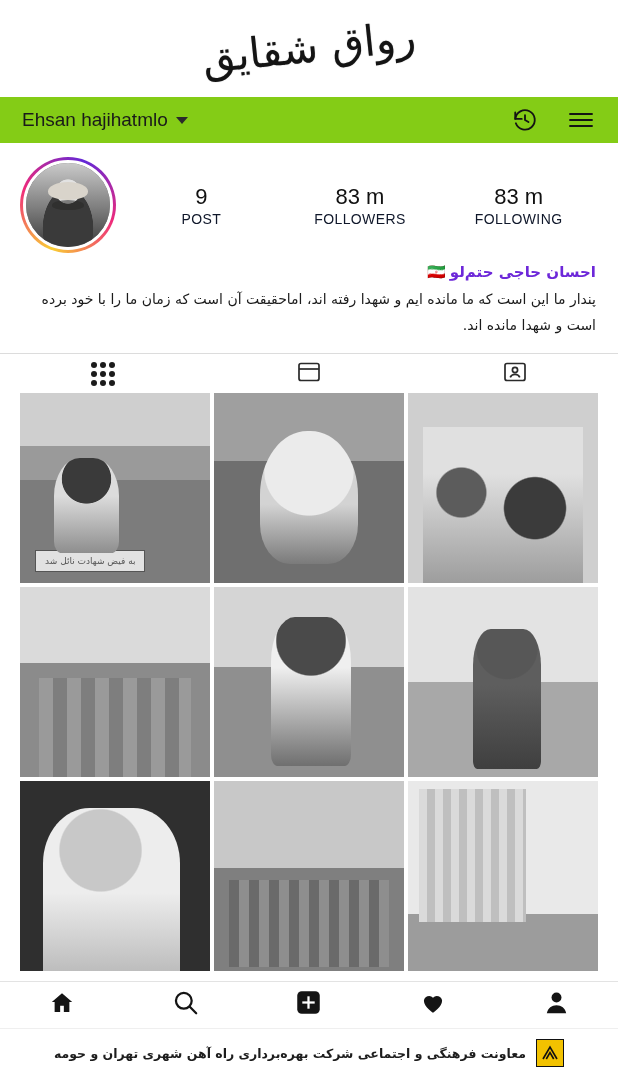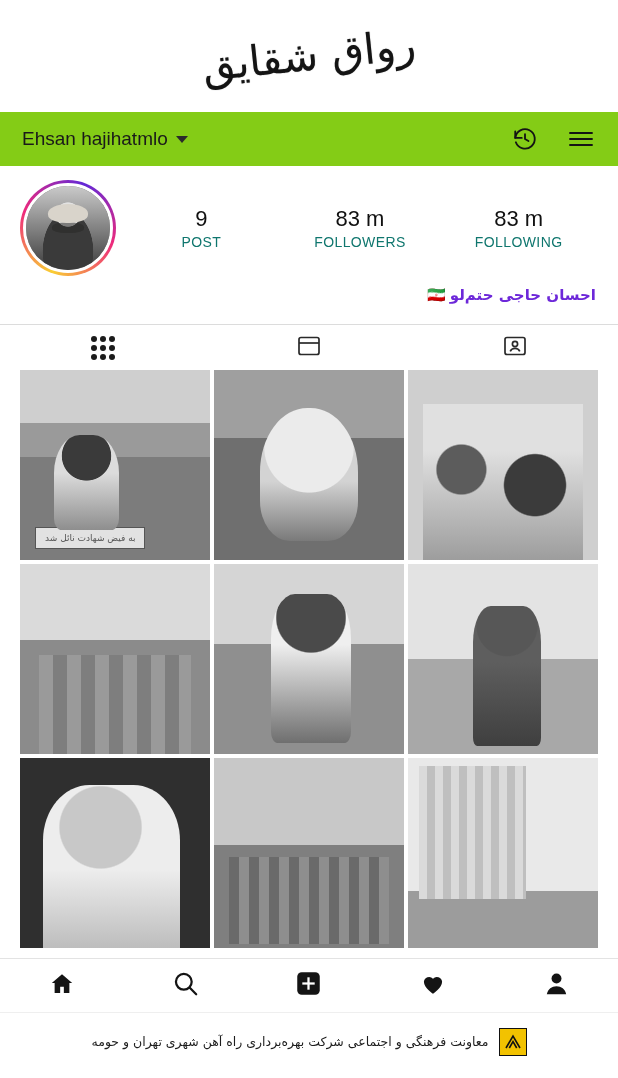--- a/index.html
+++ b/index.html
@@ -118,21 +118,21 @@
   }
   .stat { text-align: center; min-width: 92px; }
   .stat-num {
     font-size: 22px;
     color: #111;
     font-weight: 400;
     line-height: 1.15;
   }
   .stat-label {
     font-size: 14px;
-    color: #0f766e;
+    color: #0f172a;
     letter-spacing: .4px;
     margin-top: 2px;
   }
 
   
   .bio {
     padding: 2px 22px 14px 22px;
     direction: rtl;
     text-align: right;
     font-family: "DejaVu Sans", sans-serif;
@@ -274,20 +274,21 @@
 
   
   .footer {
     height: 58px;
     display: flex;
     align-items: center;
     justify-content: center;
     gap: 10px;
     background: #fff;
     border-top: 1px solid #efefef;
+    font-weight: bold;
   }
   .footer-text {
     direction: rtl;
     font-family: "DejaVu Sans", sans-serif;
     font-size: 12.5px;
     color: #1d1d1d;
     letter-spacing: .2px;
   }
   .footer-logo {
     width: 28px; height: 28px;
@@ -345,20 +346,21 @@
         <div class="stat-num">83 m</div>
         <div class="stat-label">FOLLOWING</div>
       </div>
     </div>
   </div>
 
   <div class="bio">
     <div class="bio-name">
       <span>احسان حاجی حتم‌لو</span><span class="flag">🇮🇷</span>
     </div>
+    <div class="bio-text">پندار ما این است که ما مانده ایم و شهدا رفته اند، اماحقیقت آن است که زمان ما را با خود برده است و شهدا مانده اند.</div>
   </div>
 
   <div class="tabs">
     <div class="tab active">
       <span class="grid-dots">
         <i></i>
           <i></i>
           <i></i>
           <i></i>
           <i></i>

